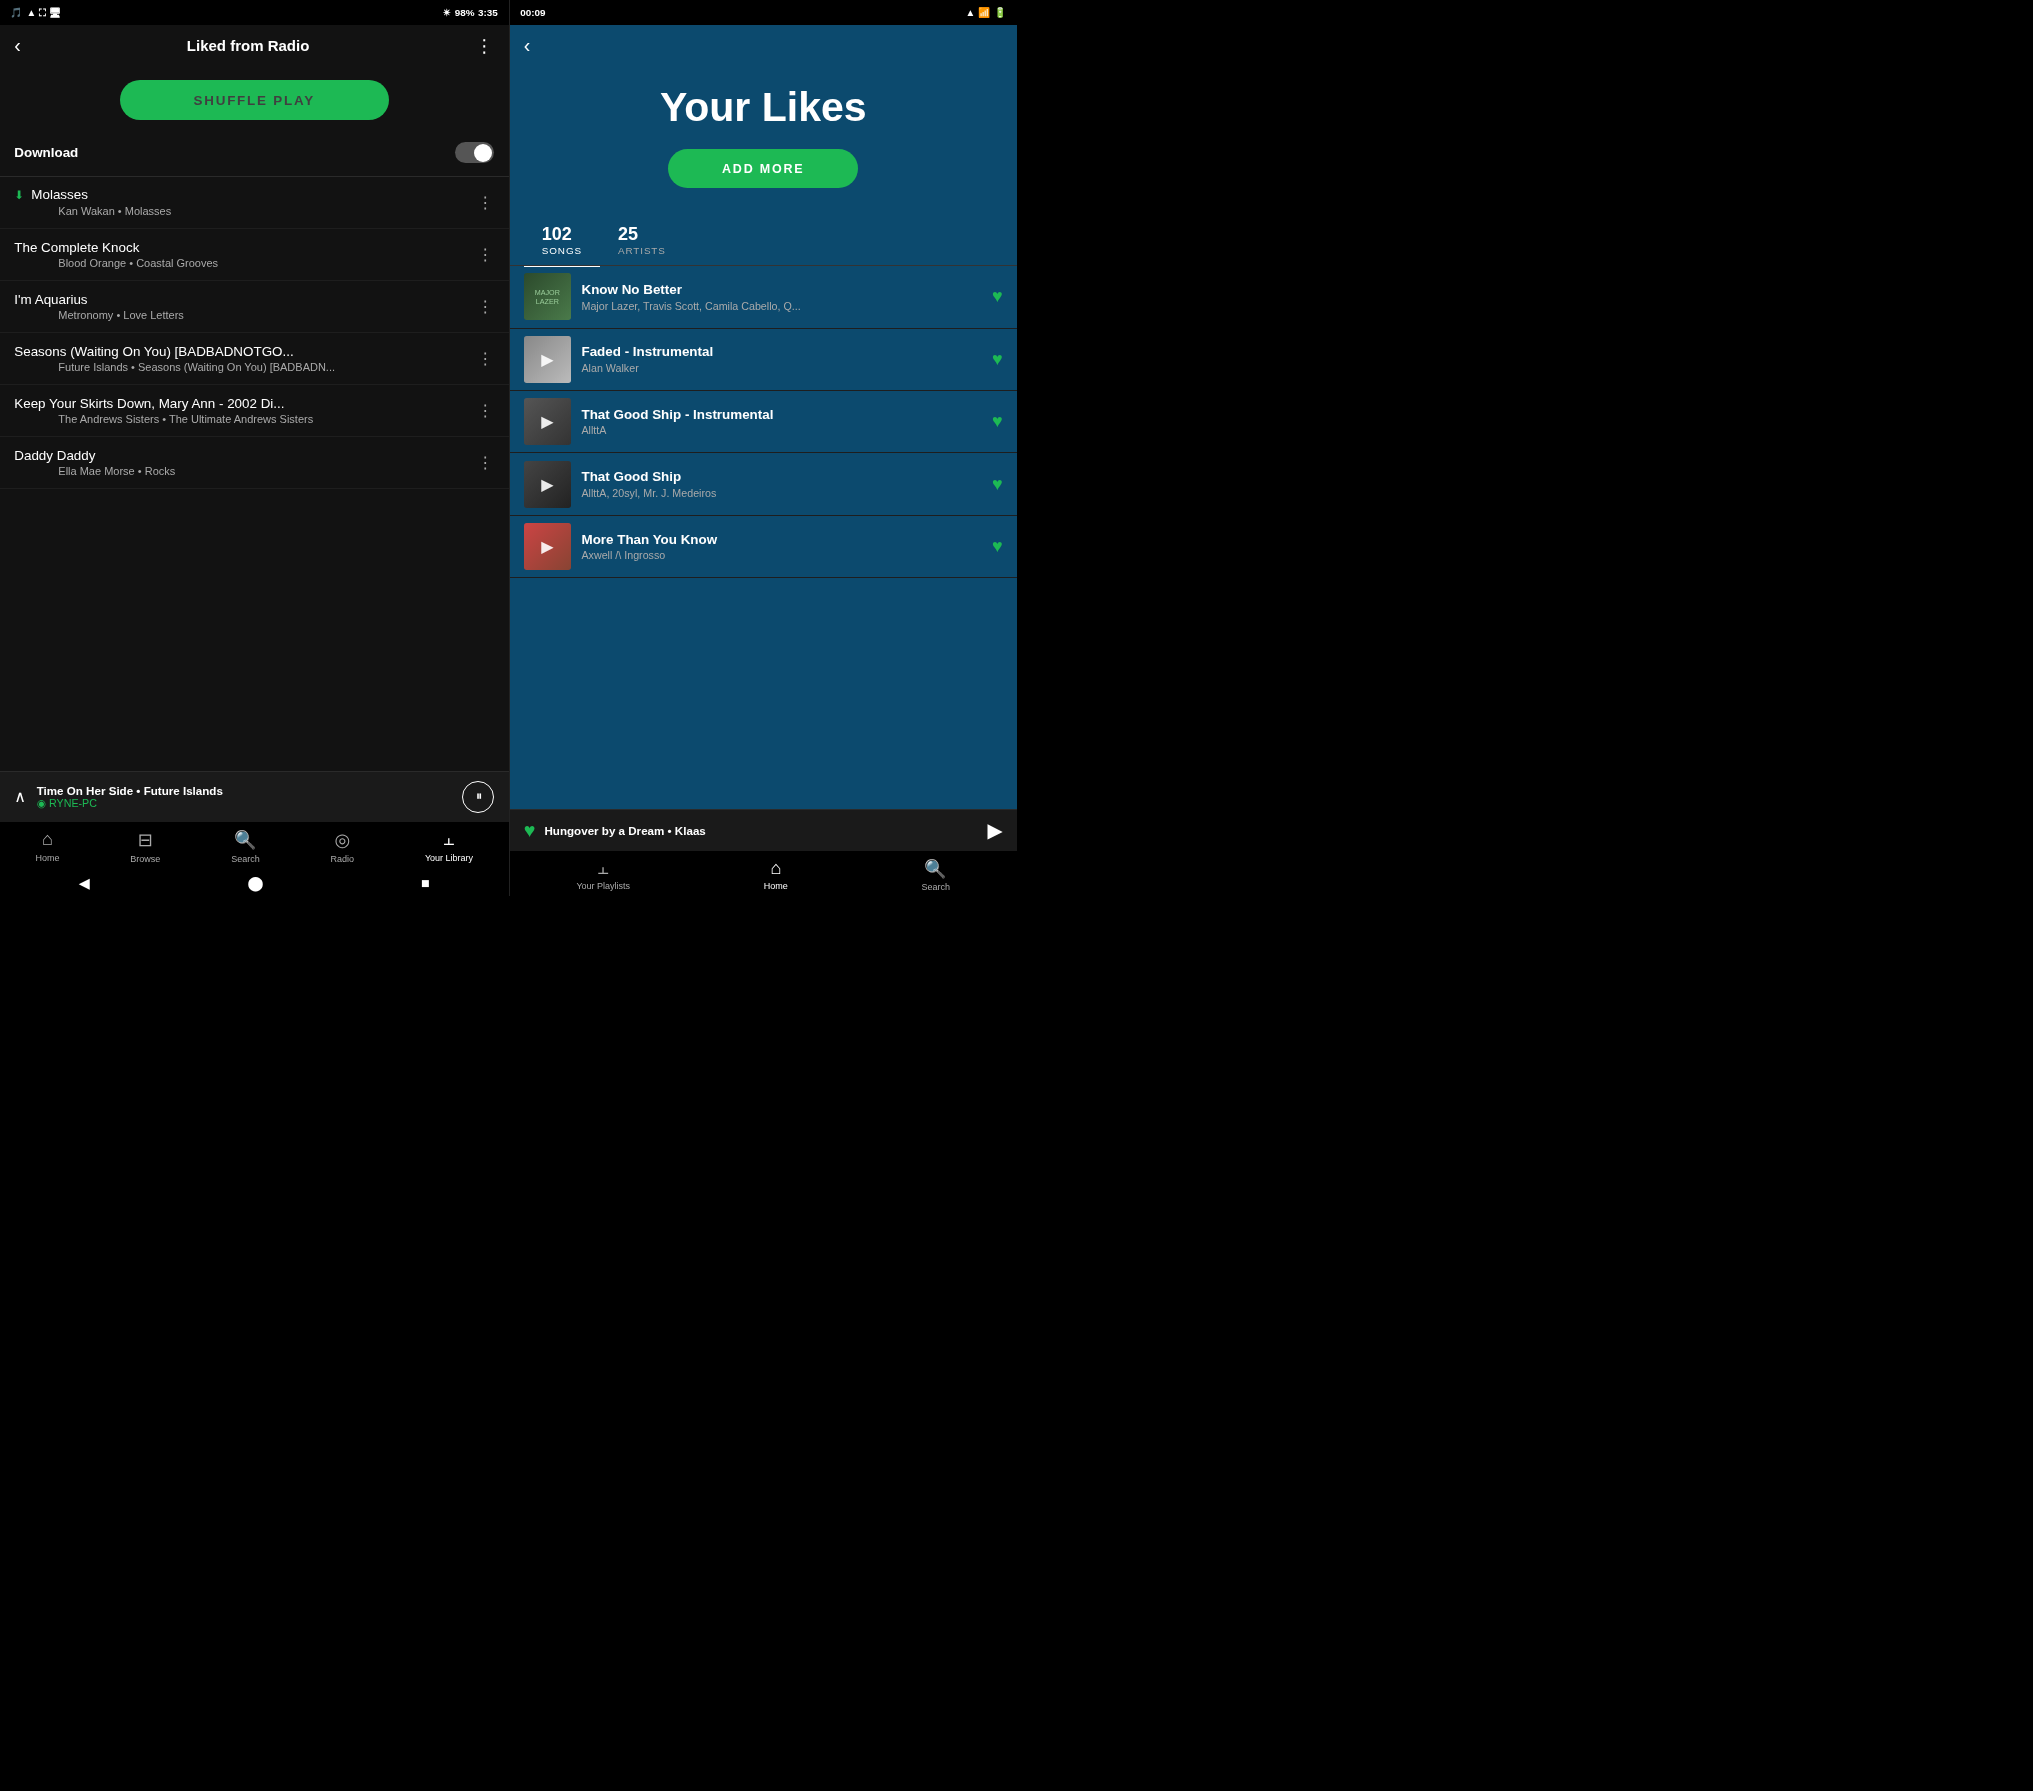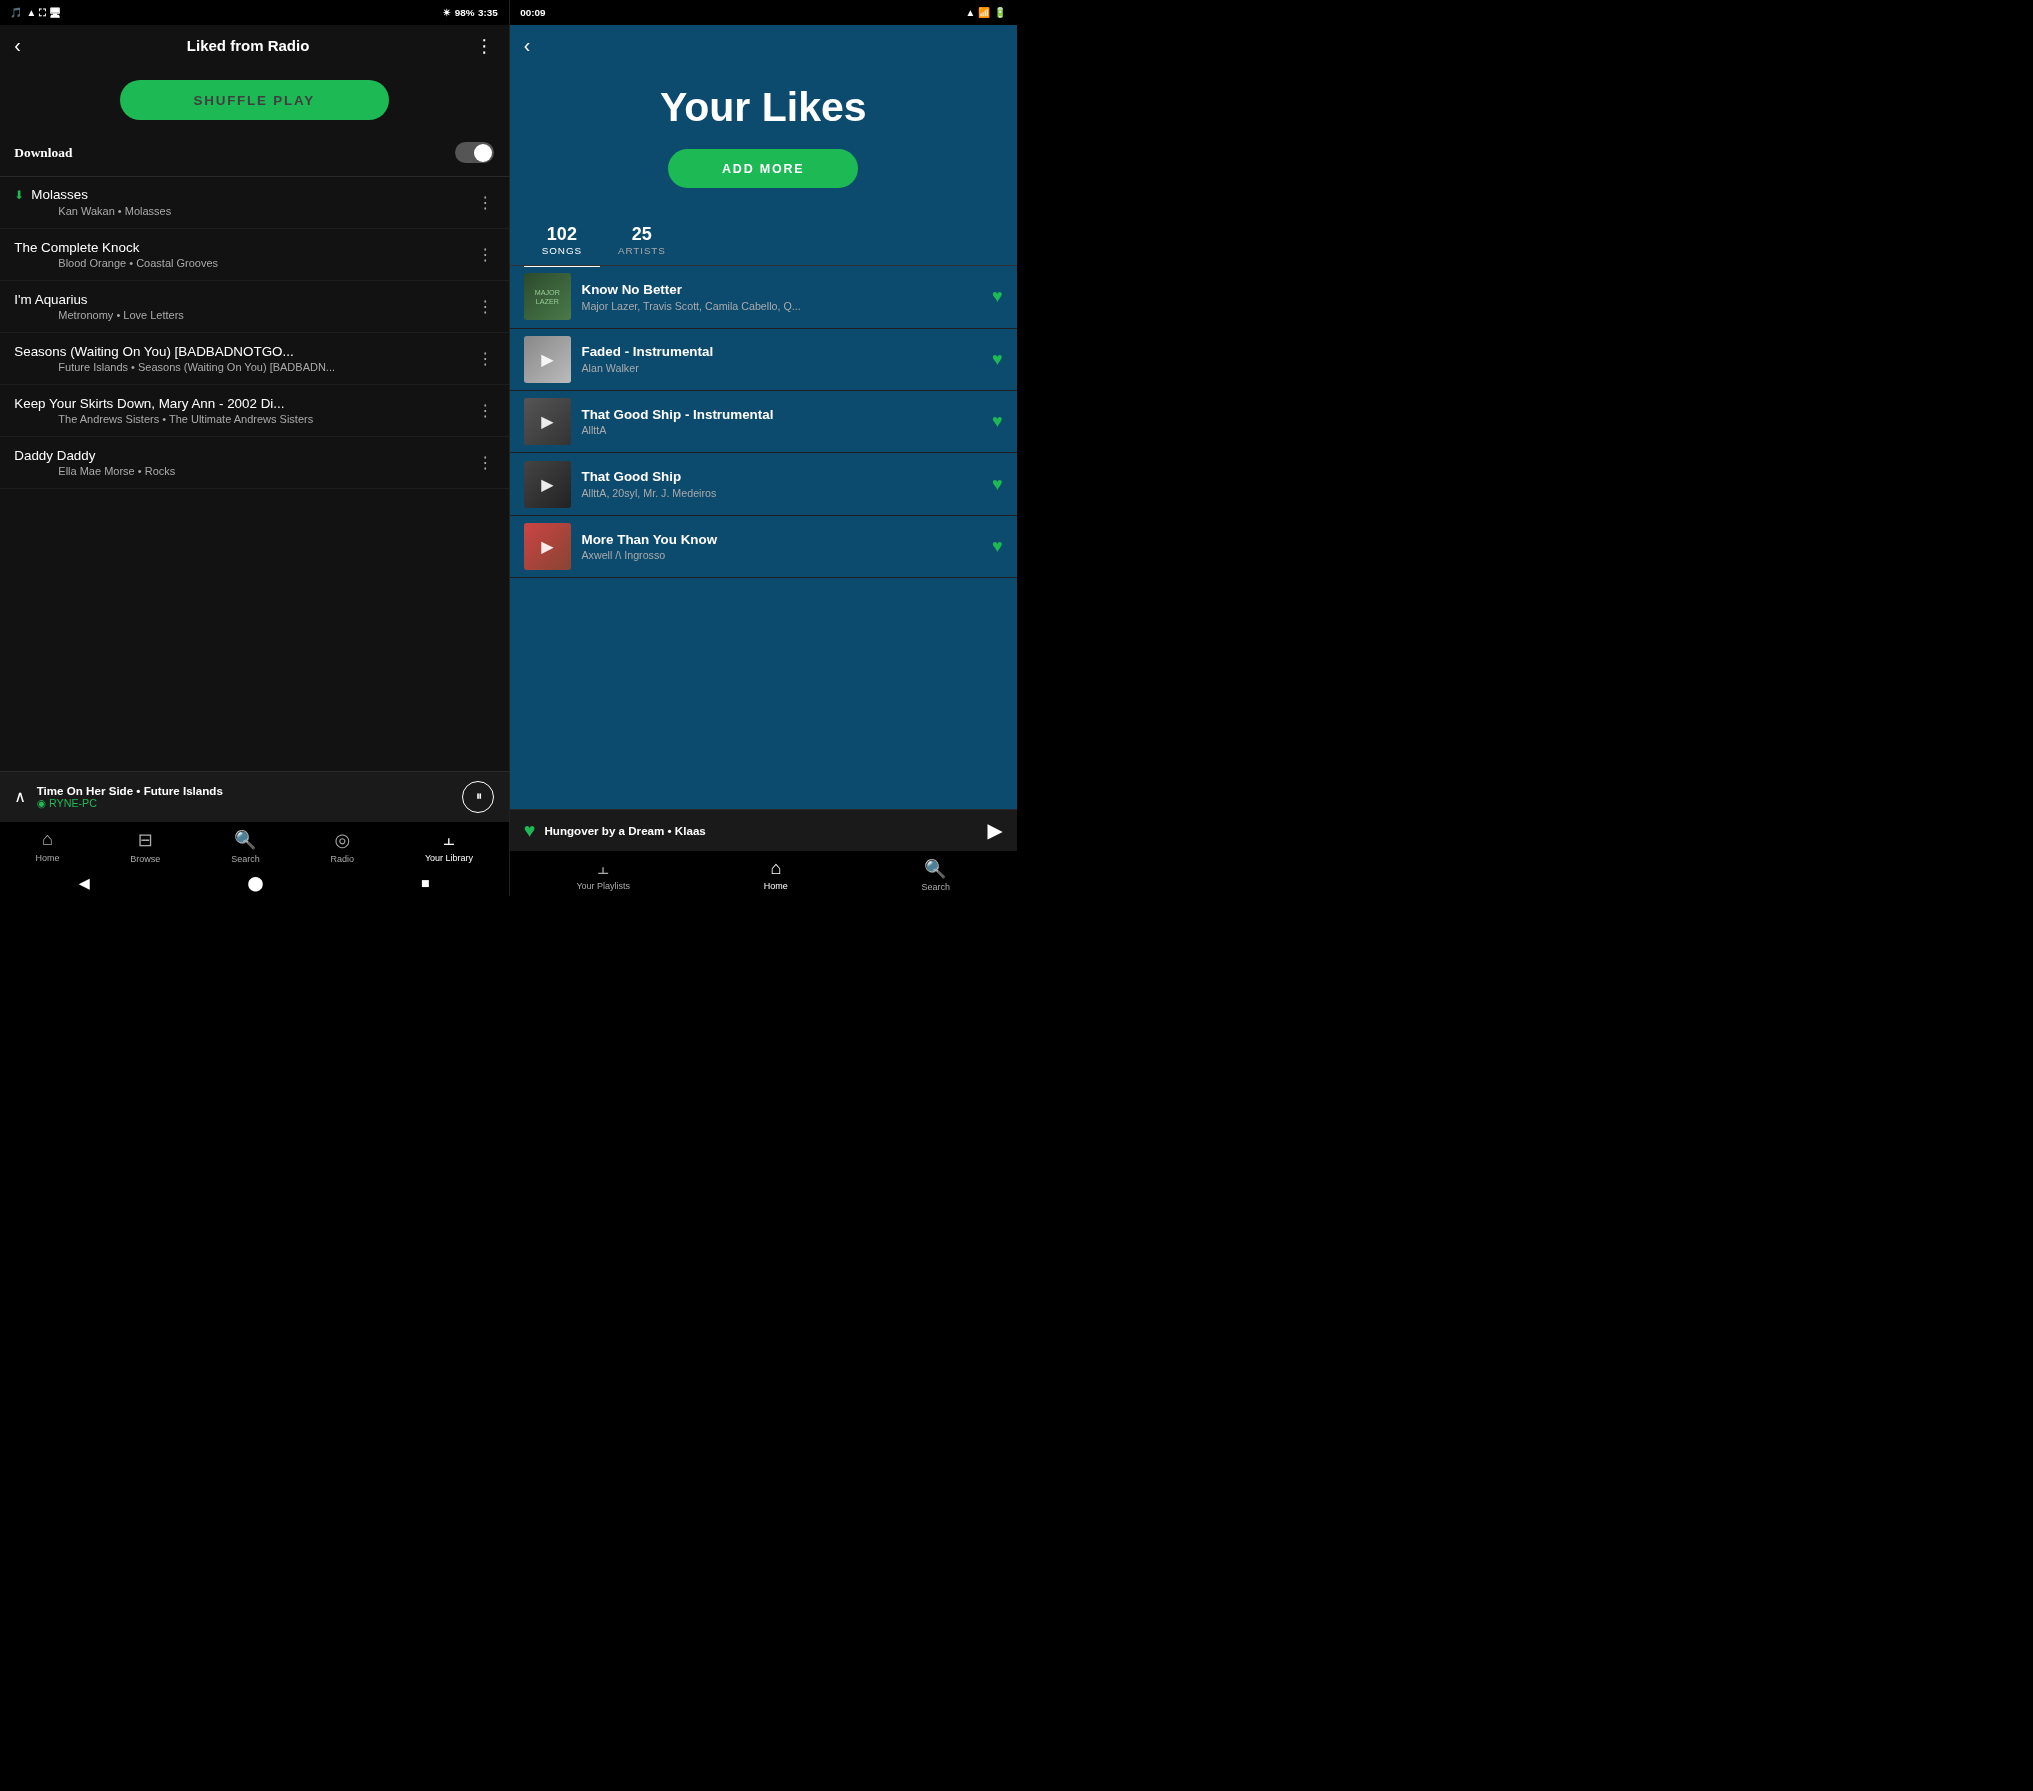--- a/index.html
+++ b/index.html
@@ -78,21 +78,21 @@
       width: 269px;
     }
 
     .download-row {
       display: flex;
       align-items: center;
       justify-content: space-between;
       padding: 7.2px 14.3px 12.5px;
       border-bottom: 0.9px solid #2a2a2a;
     }
-    .download-label { font-size: 13.4px; font-weight: 700; color: #fff; font-family: Liberation Serif, serif; }
+    .download-label { font-size: 13.4px; font-weight: 700; color: #fff; }
     .toggle {
       width: 39px;
       height: 21.5px;
       background: #555;
       border-radius: 10.7px;
       position: relative;
       cursor: pointer;
     }
     .toggle::after {
       content: '';
@@ -209,21 +209,20 @@
     }
 
     .stats-row {
       display: flex;
       gap: 0;
       padding: 0 14.3px;
       border-bottom: 1.8px solid #333;
     }
     .stat-item {
       padding: 7.2px 18px 9px;
-      text-align: center;
       cursor: pointer;
     }
     .stat-item.active { border-bottom: 1.8px solid #fff; margin-bottom: -1.8px; }
     .stat-num { font-size: 18px; font-weight: 900; color: #fff; }
     .stat-label { font-size: 9.9px; color: #aaa; letter-spacing: 0.9px; }
     .stat-item.active .stat-label { color: #fff; }
 
     .songs-list { flex: 1; overflow-y: auto; }
     .song-item {
       display: flex;

